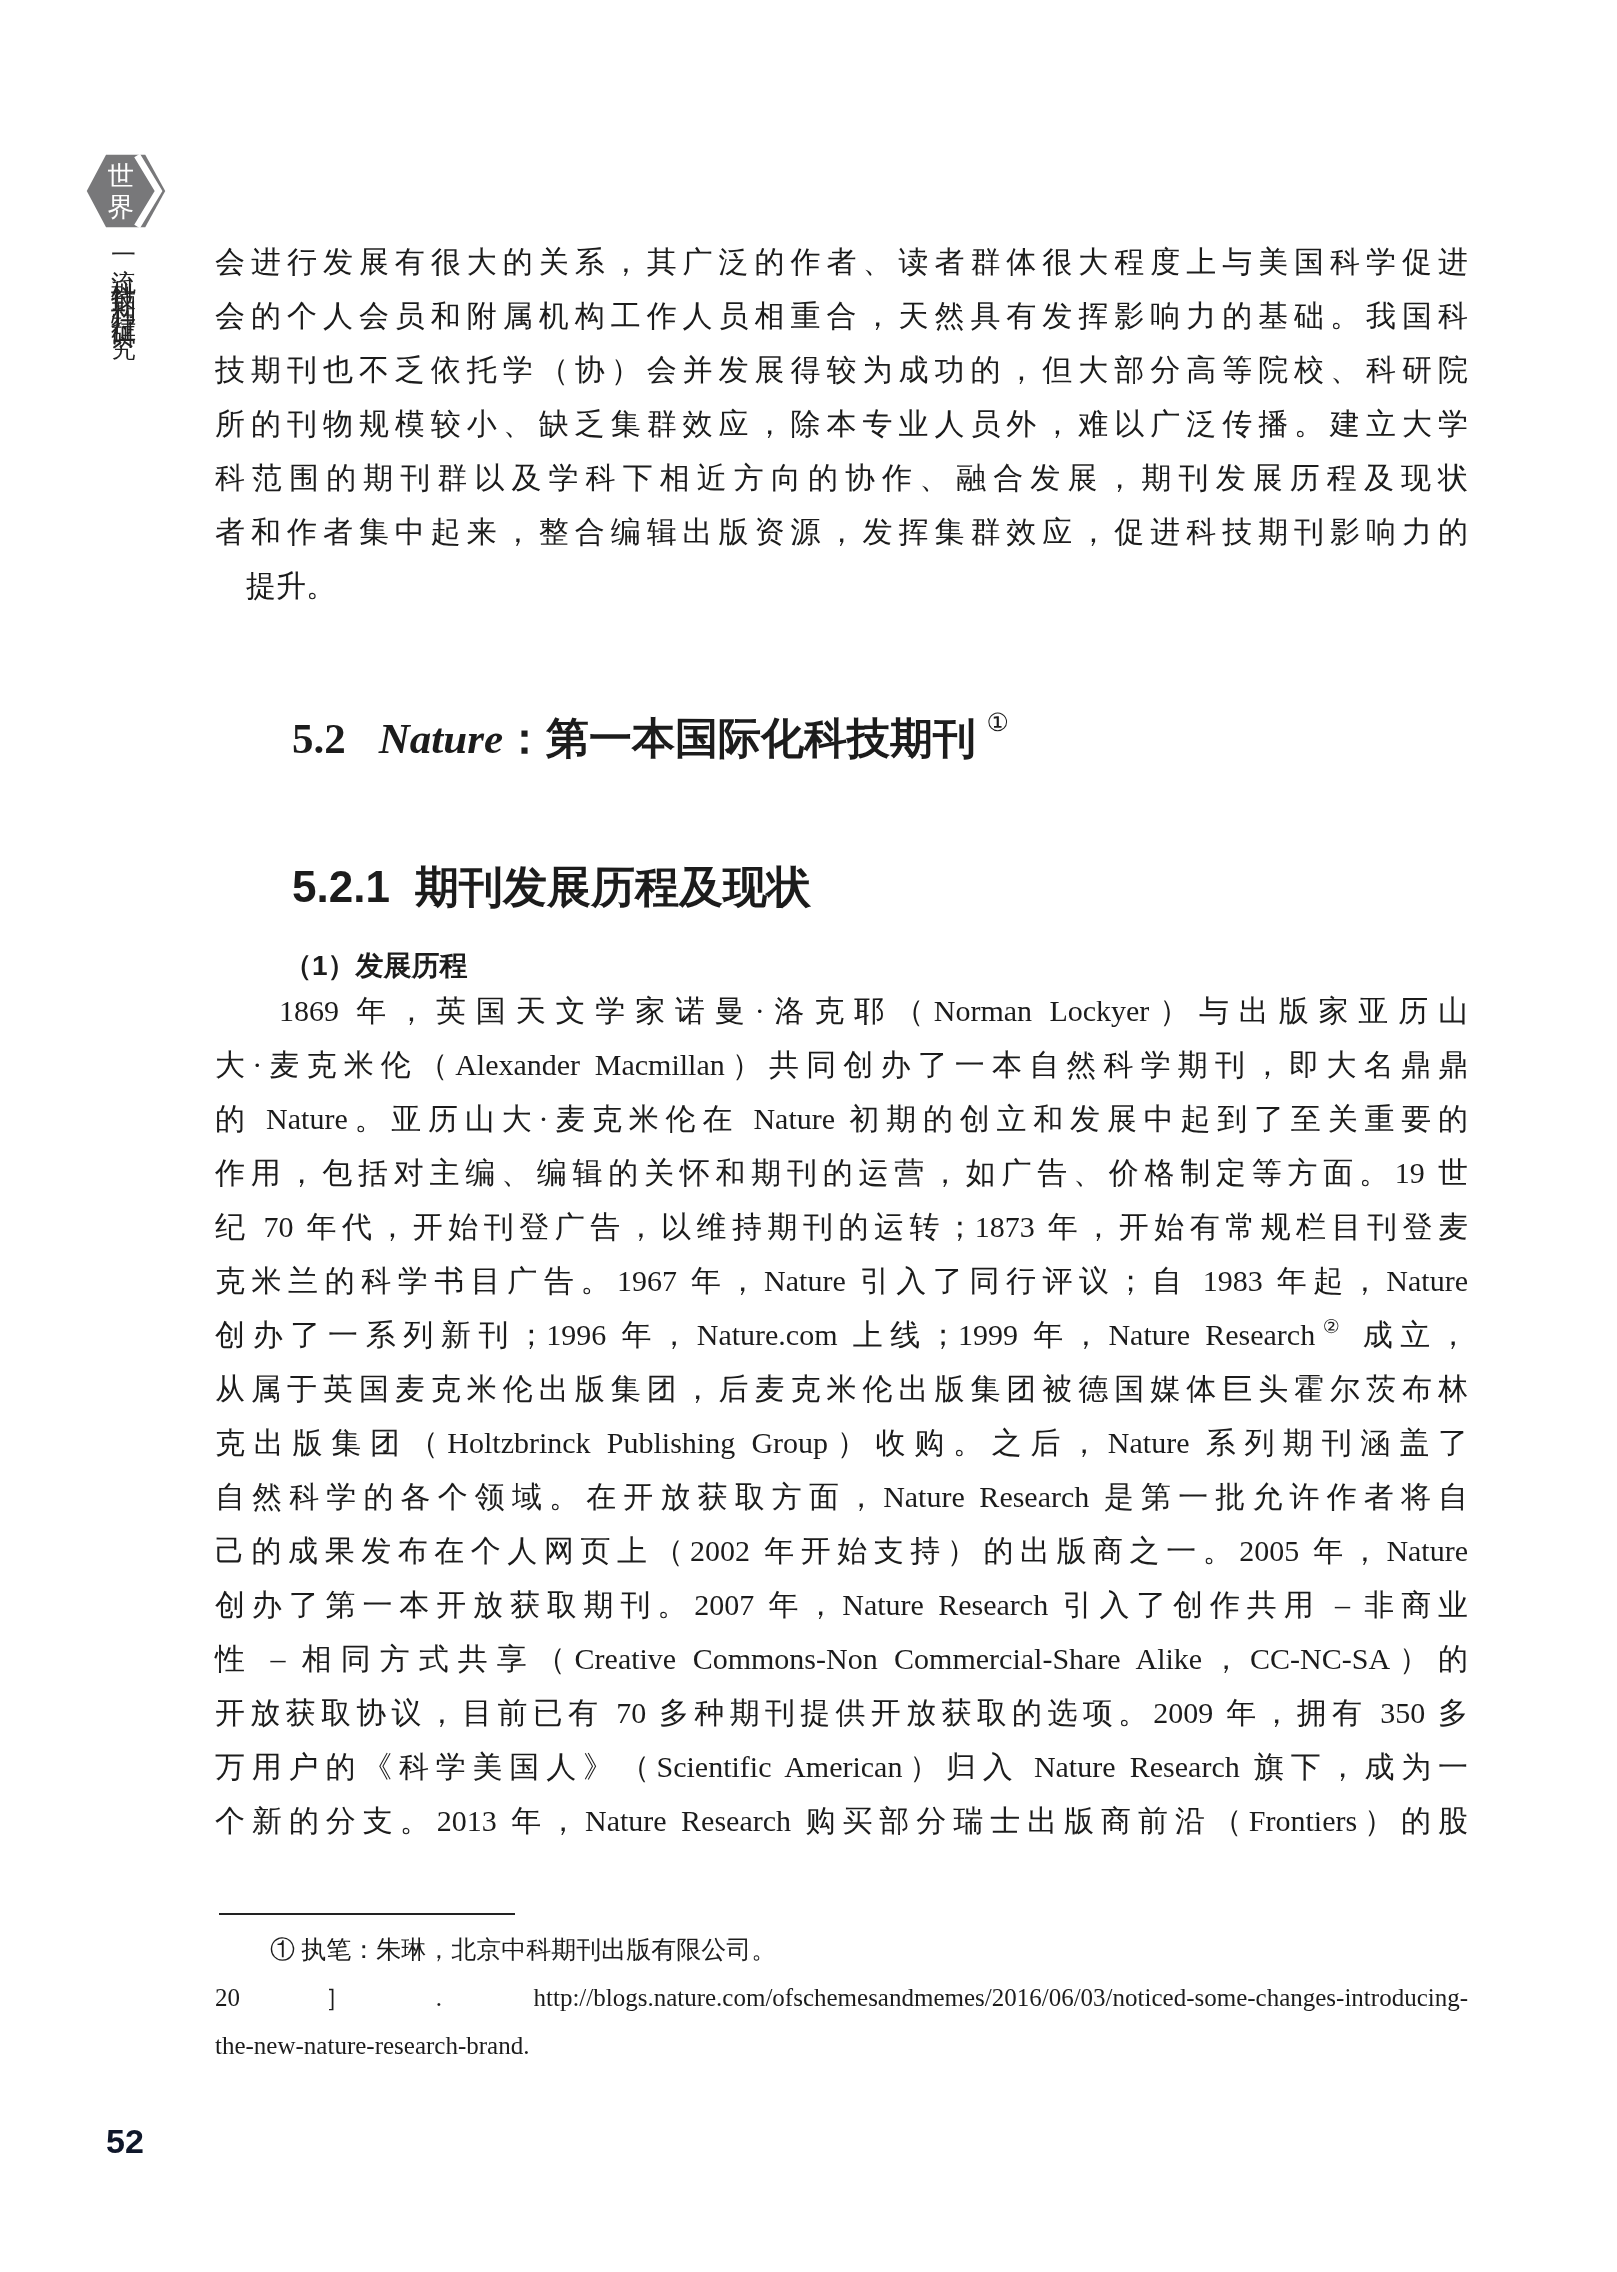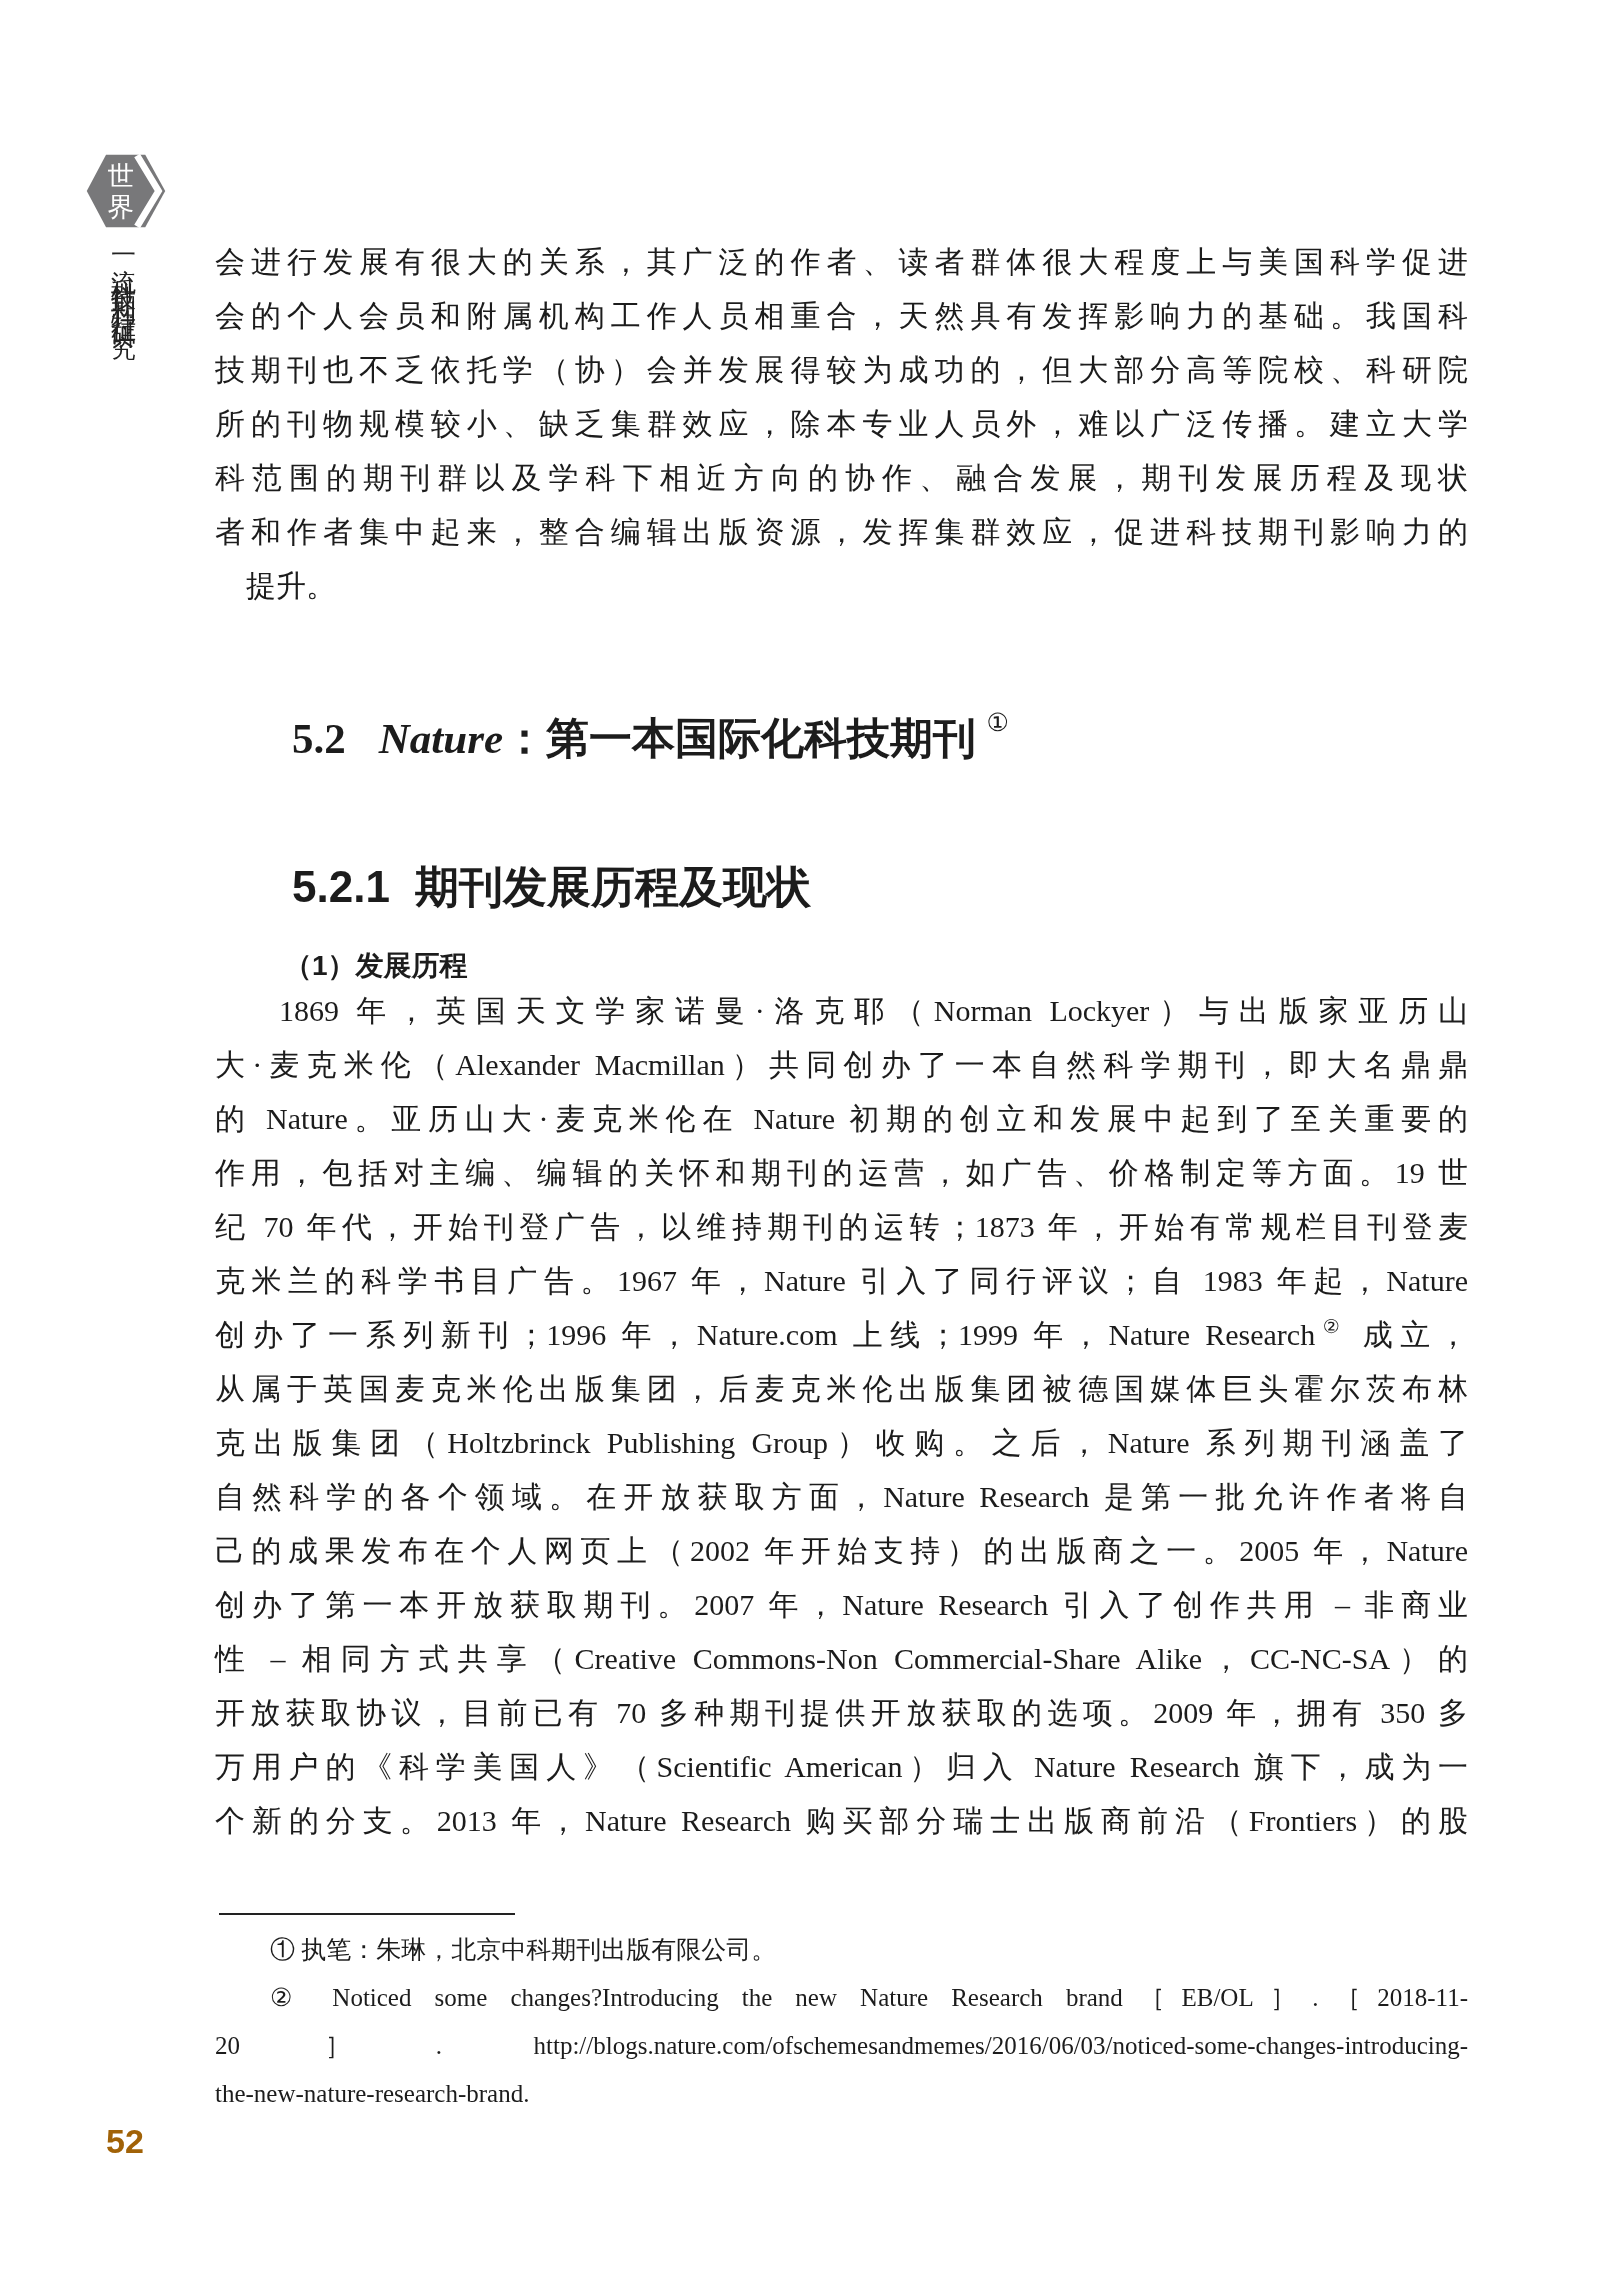--- a/index.html
+++ b/index.html
@@ -67,21 +67,21 @@
   .fn-line{
     font-size:25px;height:48px;line-height:48px;
     text-align:justify;text-align-last:justify;white-space:nowrap;
   }
   .fn-line.short{text-align-last:left;white-space:normal;}
   .fn-line.indent{text-indent:55px;}
   
   .page-num{
     position:absolute;left:106px;top:2122px;
     font-family:"Liberation Sans","DejaVu Sans",sans-serif;
-    font-size:34px;font-weight:bold;color:#a16207;
+    font-size:34px;font-weight:bold;color:#0f172a;
   }
 </style>
 </head>
 <body>
 
 <svg class="badge" viewBox="0 0 108 100">
   <polygon points="27,1 80,1 107,50 80,99 27,99 1,50" fill="#78787a"></polygon>
   <polyline points="69,2 98,50 69,98" fill="none" stroke="#ffffff" stroke-width="9"></polyline>
   <text x="47" y="42" text-anchor="middle">世</text>
   <text x="47" y="84" text-anchor="middle">界</text>
@@ -127,19 +127,18 @@
   <div class="line">性 – 相同方式共享（Creative Commons-Non Commercial-Share Alike，CC-NC-SA）的</div>
   <div class="line">开放获取协议，目前已有 70 多种期刊提供开放获取的选项。2009 年，拥有 350 多</div>
   <div class="line">万用户的《科学美国人》（Scientific American）归入 Nature Research 旗下，成为一</div>
   <div class="line">个新的分支。2013 年，Nature Research 购买部分瑞士出版商前沿（Frontiers）的股</div>
 </div>
 
 <div class="fn-rule"></div>
 
 <div class="footnotes">
   <div class="fn-line short indent">① 执笔：朱琳，北京中科期刊出版有限公司。</div>
-  <div class="fn-line indent">② Noticed some changes?Introducing the new Nature Research brand［EB/OL］.［2018-11-</div>
   <div class="fn-line">20］. http://blogs.nature.com/ofschemesandmemes/2016/06/03/noticed-some-changes-introducing-</div>
   <div class="fn-line short">the-new-nature-research-brand.</div>
 </div>
 
 <div class="page-num">52</div>
 
 
 </body></html>

